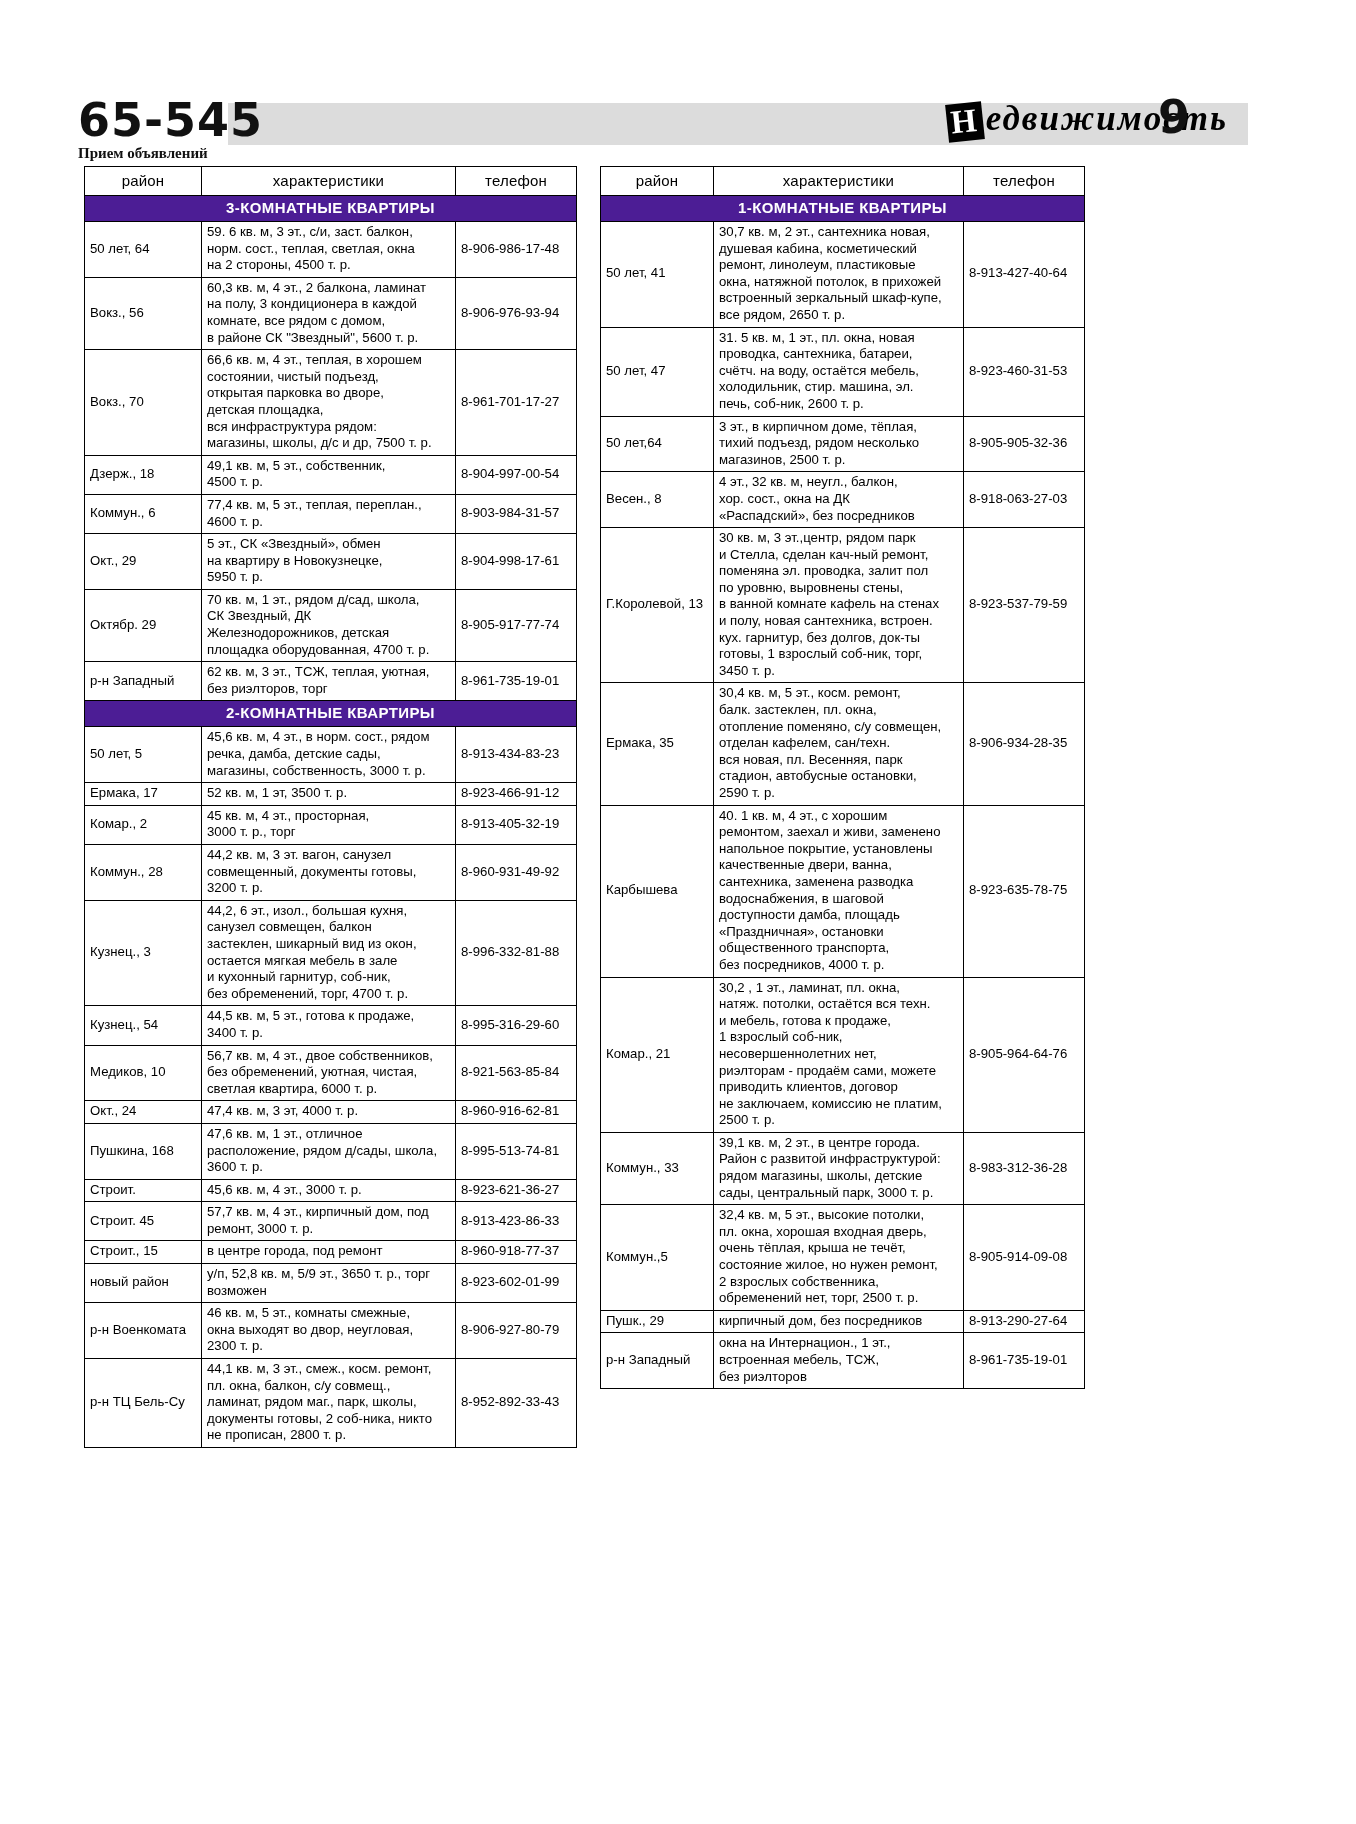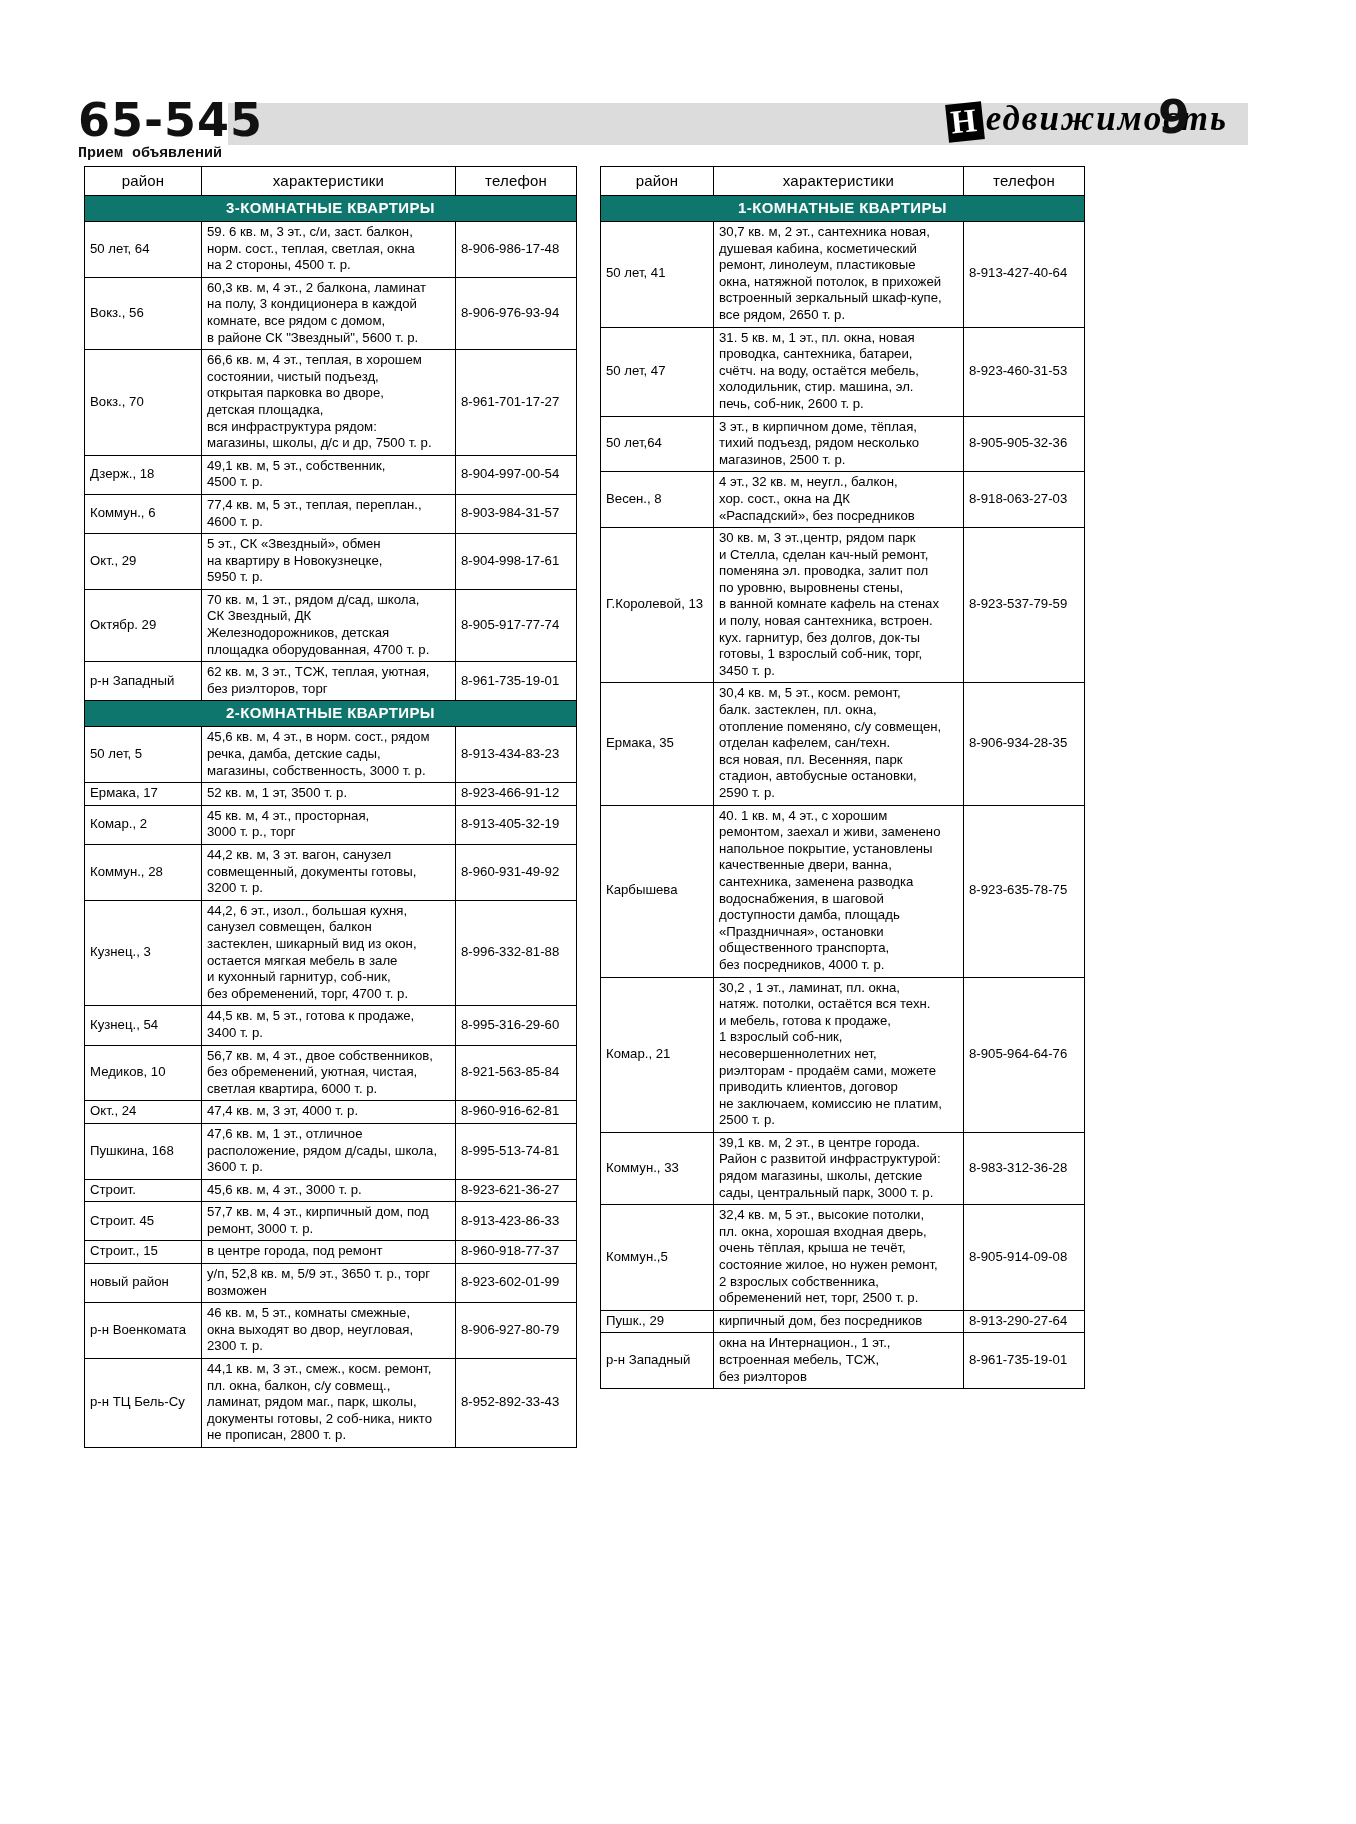--- a/index.html
+++ b/index.html
@@ -51,21 +51,21 @@
   .phone-big {
     font-family: "DejaVu Sans", sans-serif;
     font-weight: 700;
     font-size: 46px;
     letter-spacing: 1px;
     line-height: 48px;
     color: #111111;
     white-space: nowrap;
   }
   .phone-sub {
-    font-family: Liberation Mono, monospace;
+    font-family: Liberation Serif, serif;
     font-weight: 700;
     font-size: 15px;
     line-height: 17px;
     margin-top: 1px;
     color: #111111;
     white-space: nowrap;
   }
   .section-title {
     position: absolute;
     right: 128px;
@@ -130,21 +130,21 @@
   table.ads thead th {
     text-align: center;
     font-size: 15px;
     line-height: 19px;
     font-weight: 400;
     padding: 4px 3px 5px 3px;
     letter-spacing: 0.2px;
     margin-top: 40px;
   }
   tr.section-row td {
-    background: #0f766e;
+    background: #4c1d95;
     color: #ffffff;
     text-align: center;
     font-weight: 700;
     font-size: 15px;
     line-height: 20px;
     letter-spacing: 0.4px;
     padding: 2px 0 3px 0;
     border-color: #000000;
   }
   td.c-district { white-space: normal; }

